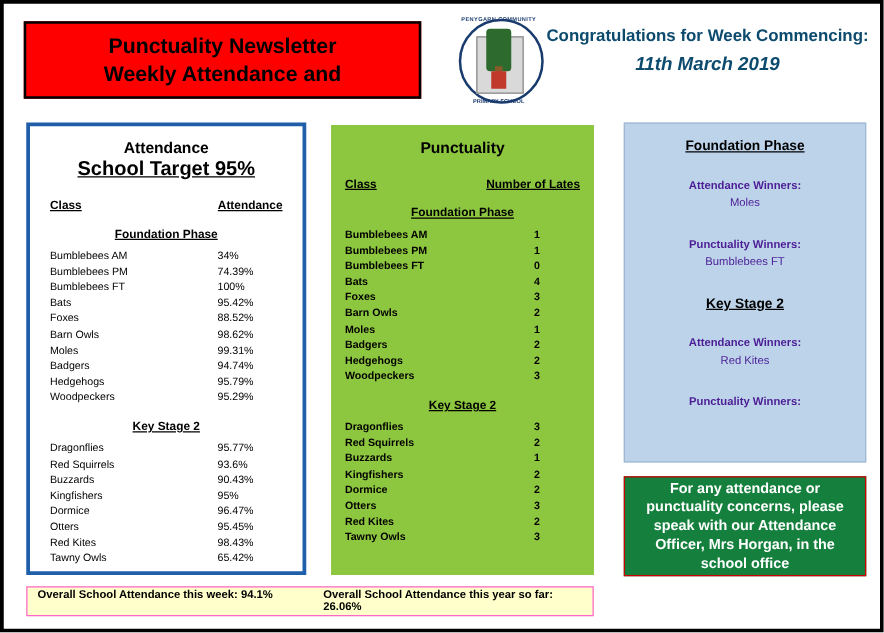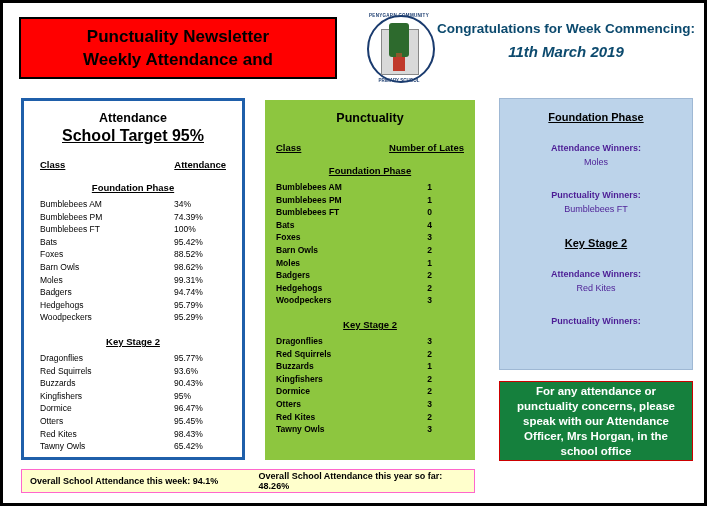--- a/index.html
+++ b/index.html
@@ -217,21 +217,20 @@
   .footer {
     position: absolute;
     left: 18px;
     top: 466px;
     width: 454px;
     height: 24px;
     background: #ffffcc;
     border: 1px solid #ff66cc;
     box-sizing: border-box;
     display: flex;
-    align-items: center;
     color: #000000;
     font-size: 9px;
     font-weight: bold;
   }
   .footer .f1 { padding-left: 8px; width: 224px; }
   .footer .f2 { padding-left: 6px; }
 
   
   .logo .badge {
     position: absolute;
@@ -531,16 +530,16 @@
       <div class="w-value"></div>
     </div>
   </div>
 
   <div class="panel concerns-panel">
     <div>For any attendance or punctuality concerns, please speak with our Attendance Officer, Mrs Horgan, in the school office</div>
   </div>
 
   <div class="footer">
     <div class="f1">Overall School Attendance this week: 94.1%</div>
-    <div class="f2">Overall School Attendance this year so far: 48.26%</div>
+    <div class="f2">Overall School Attendance this year so far: 26.06%</div>
   </div>
 
 </div>
 
 </body></html>

